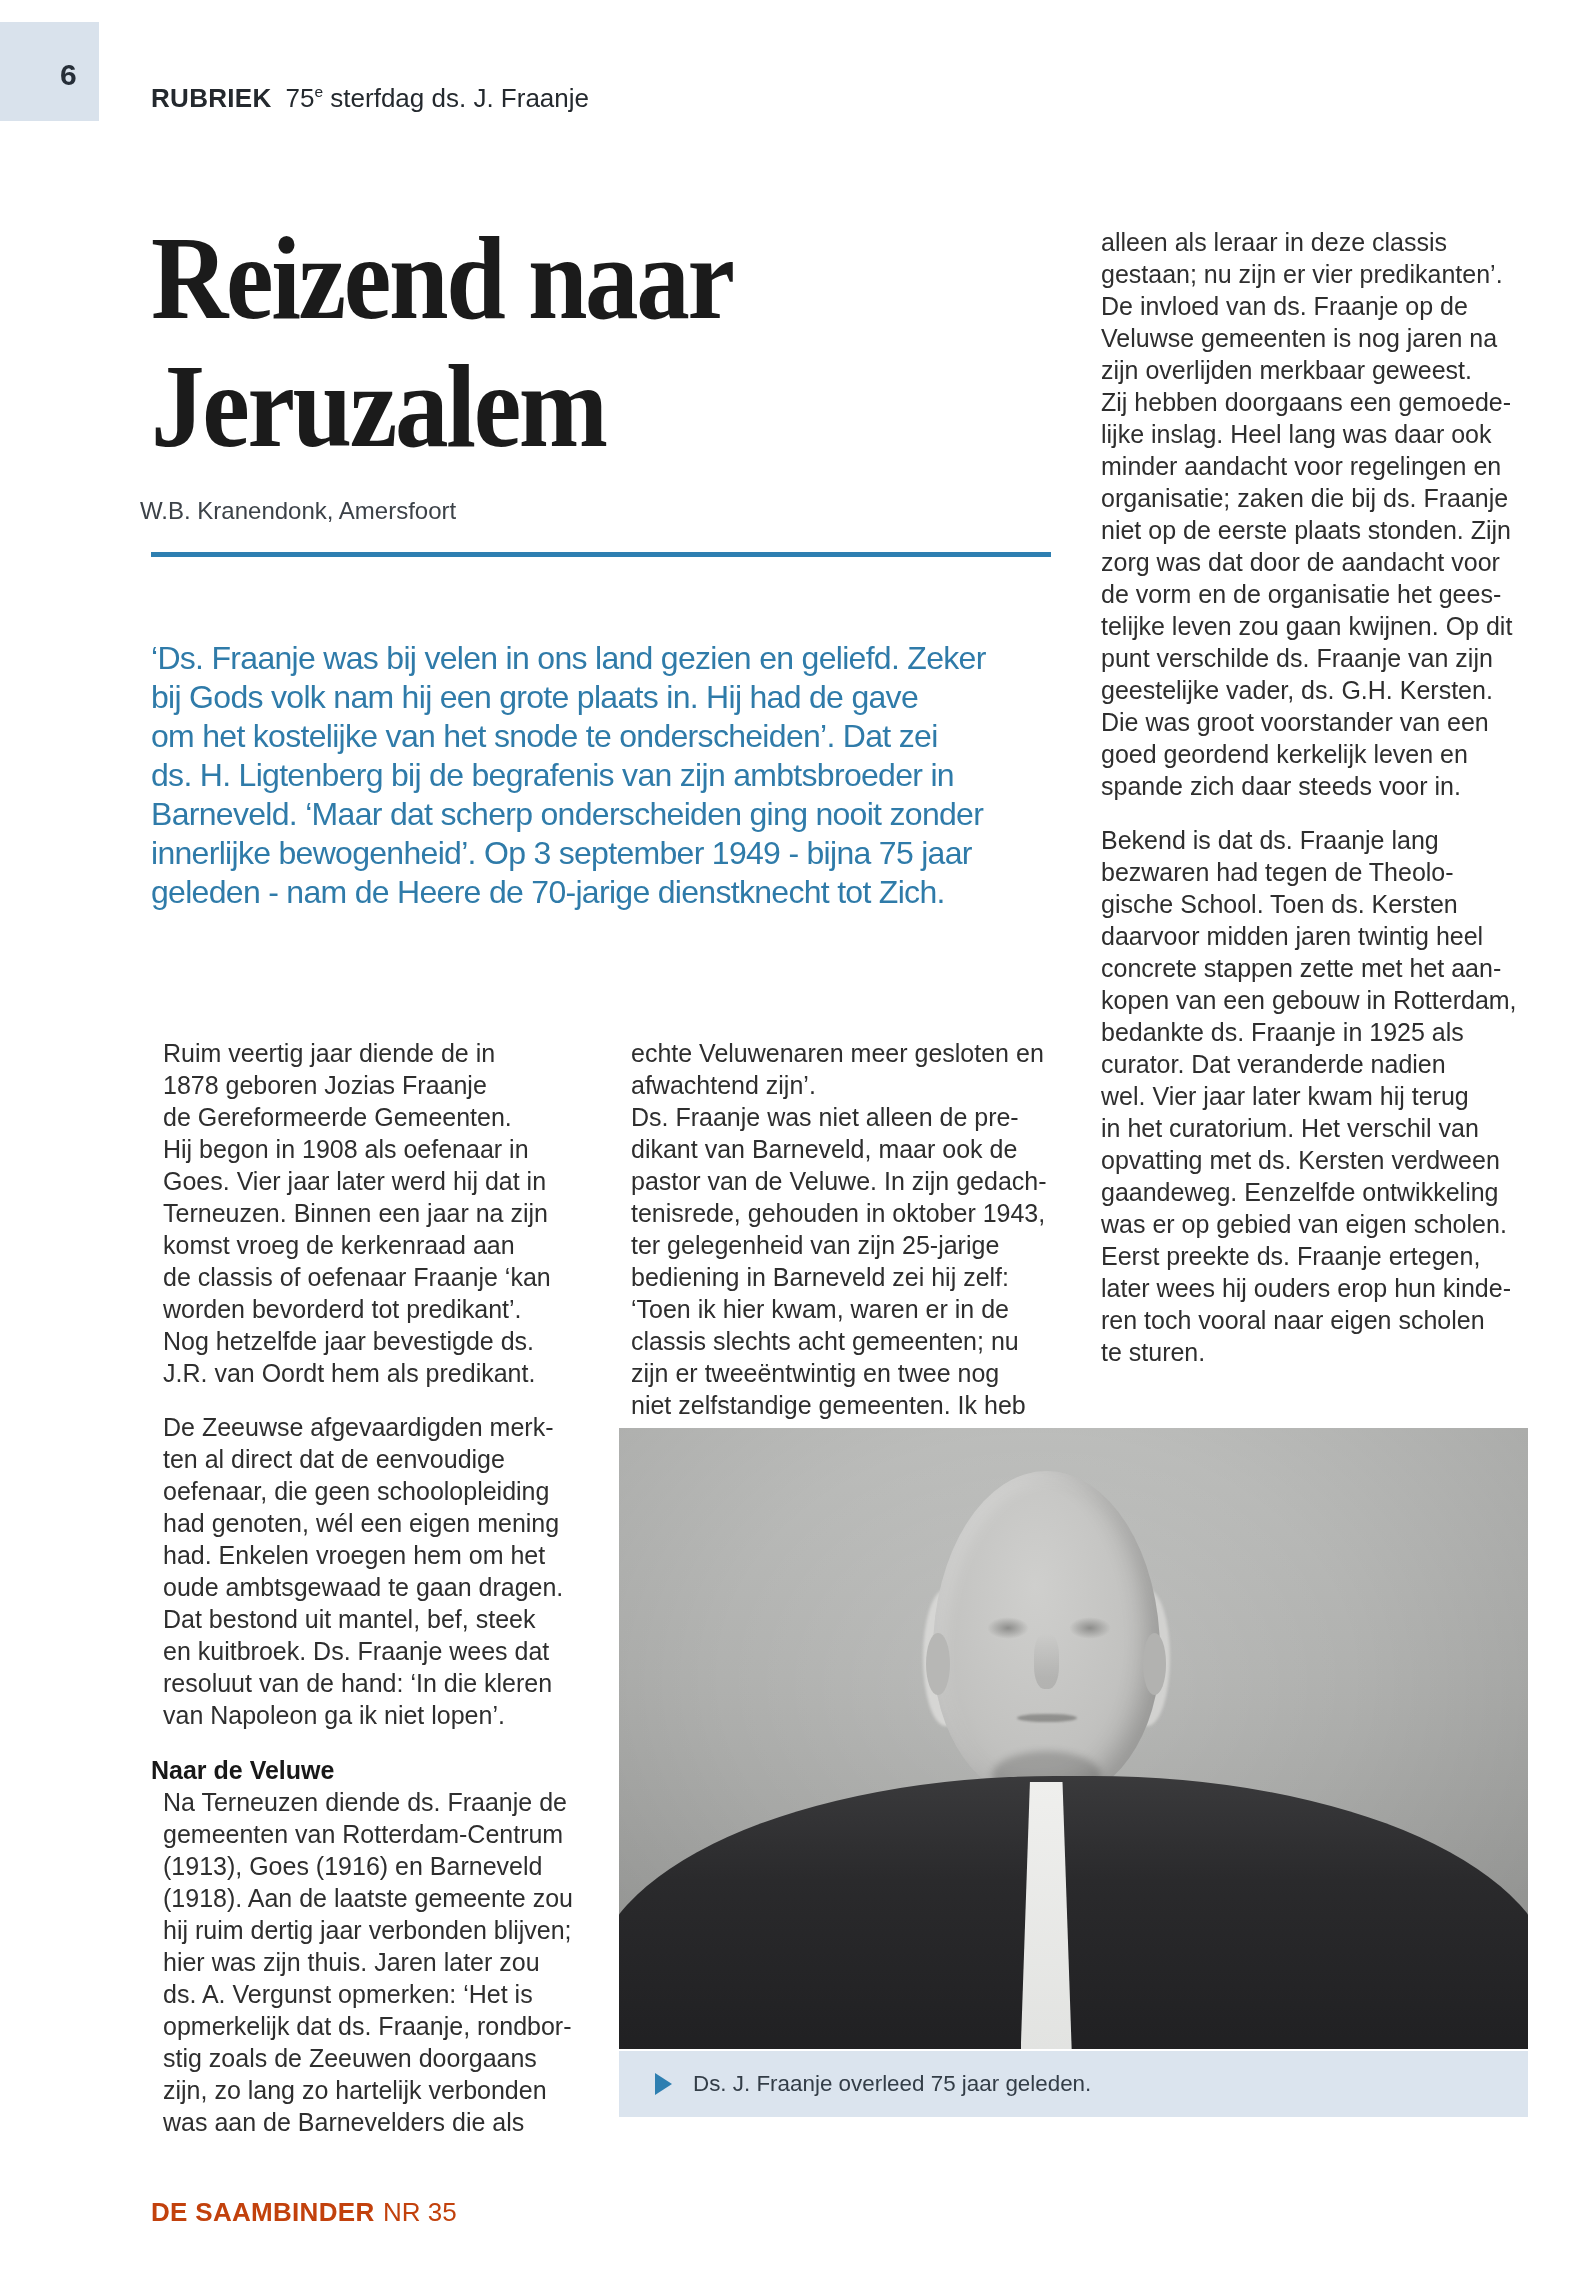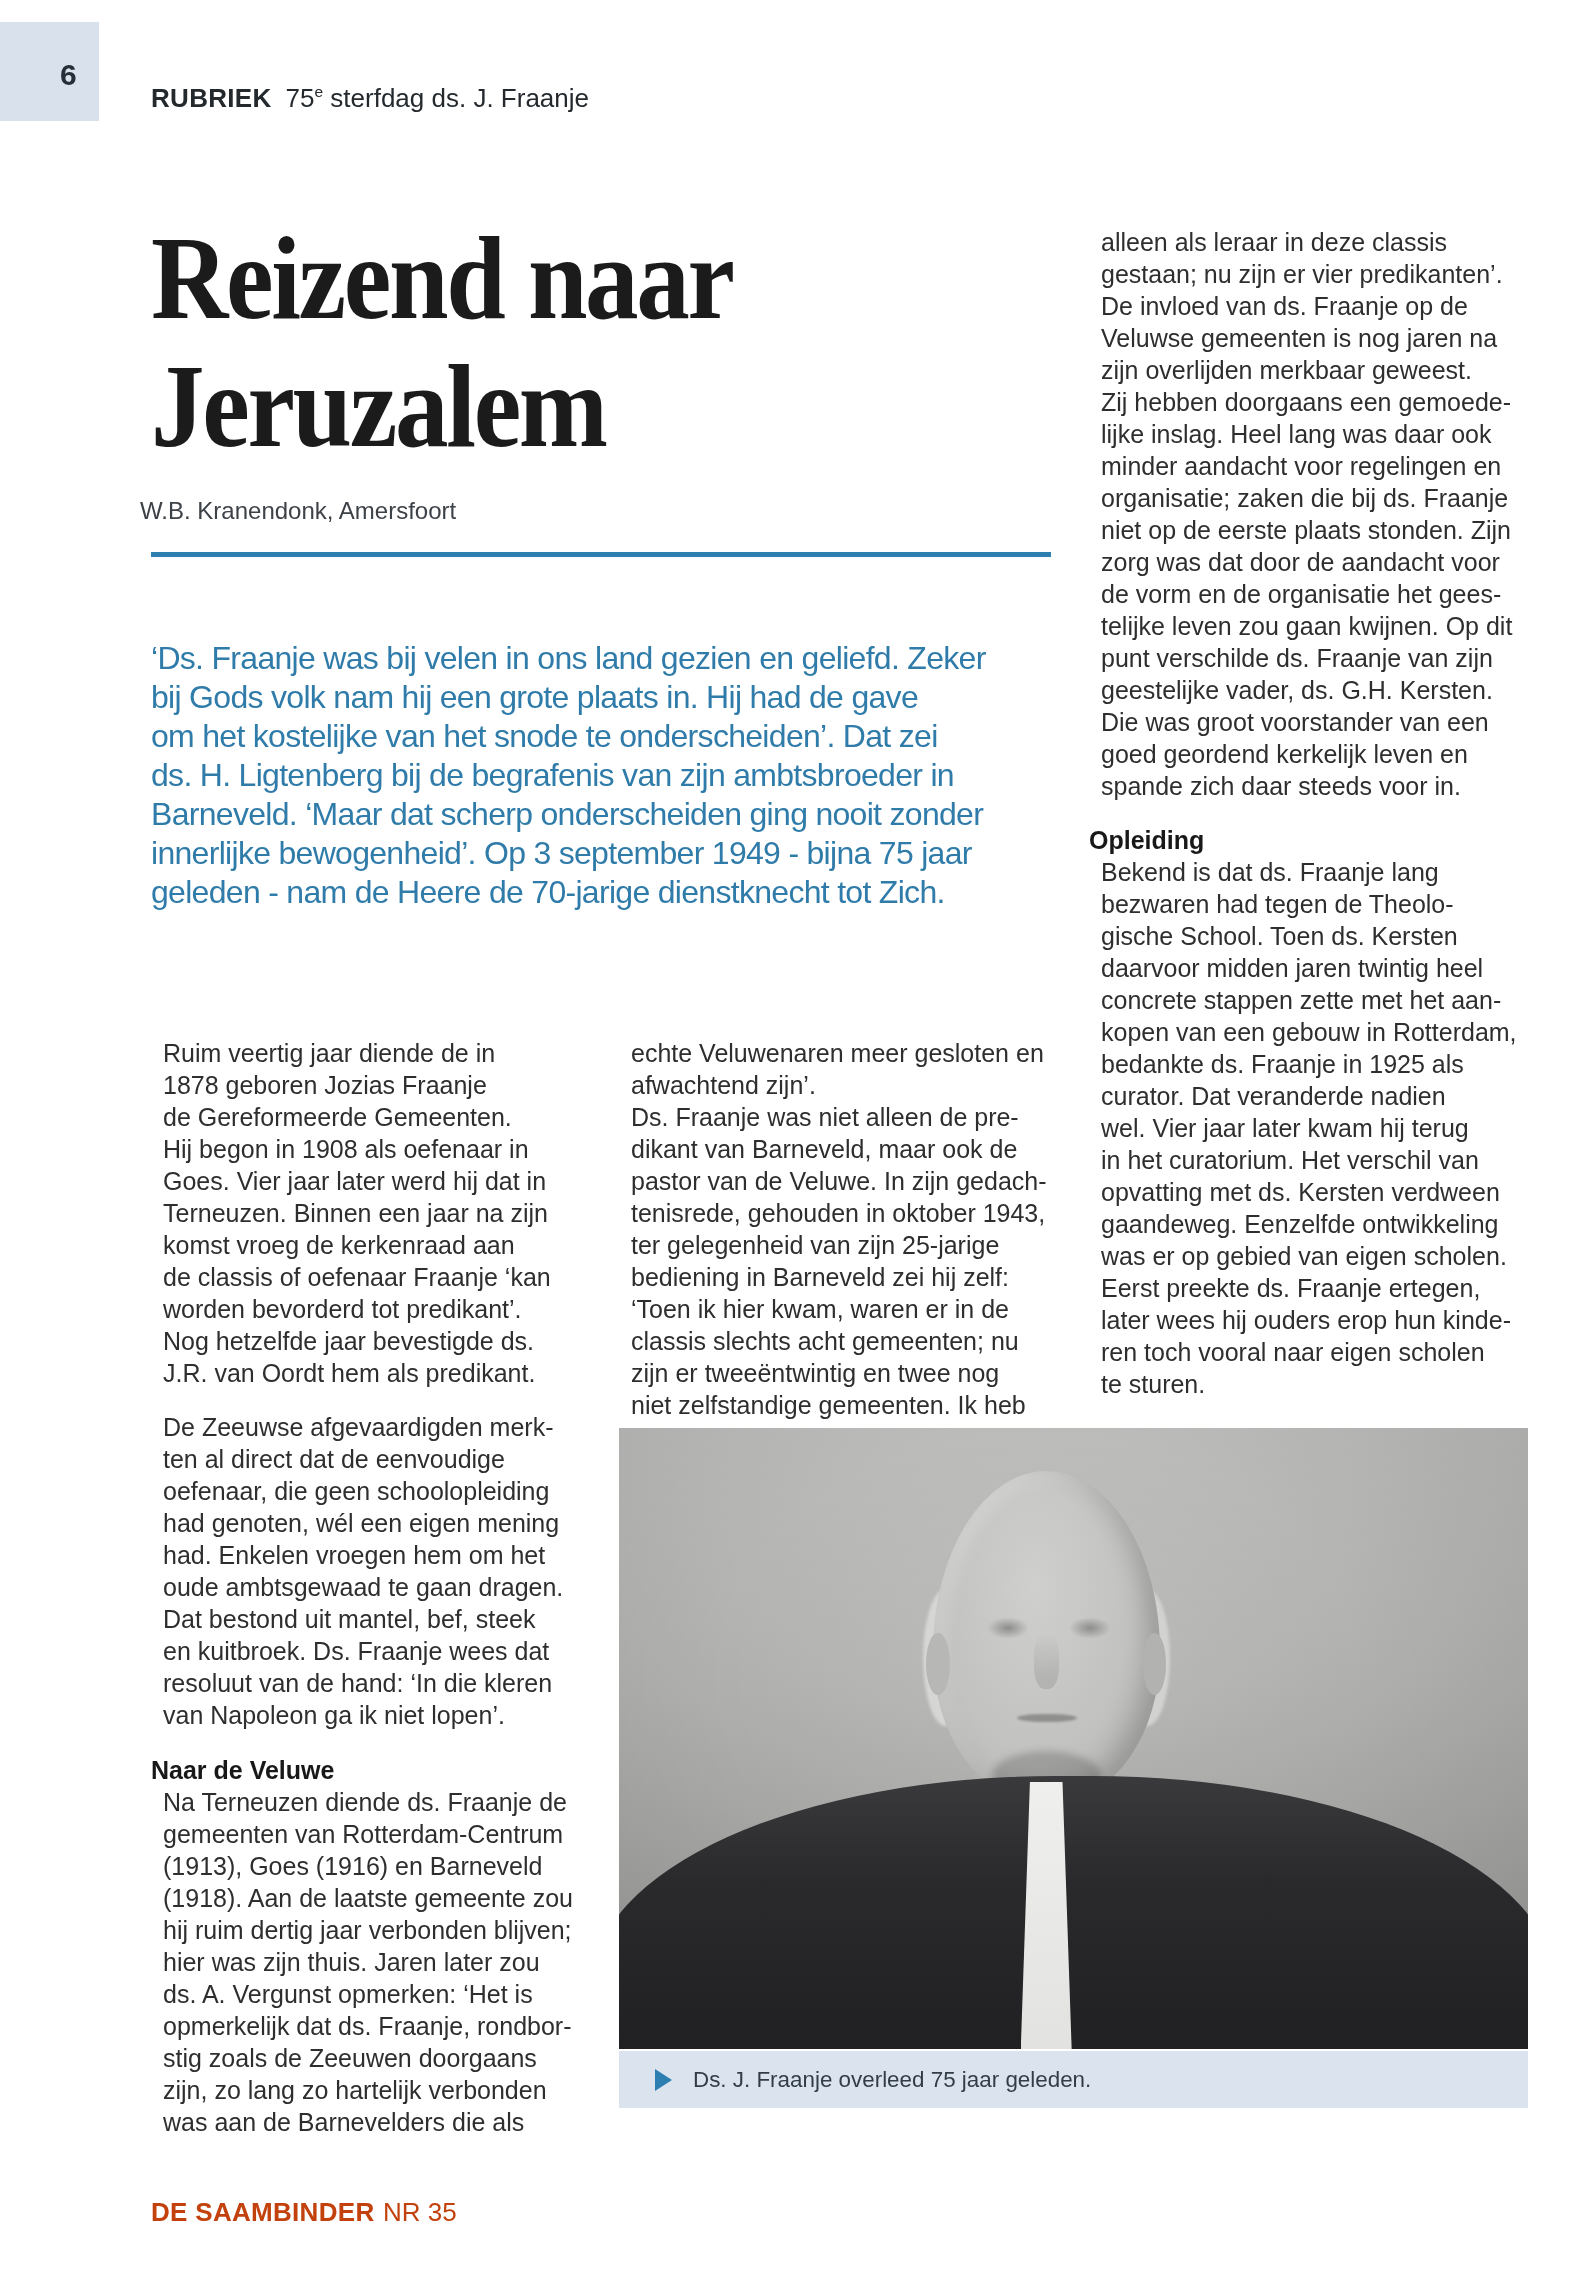--- a/index.html
+++ b/index.html
@@ -77,21 +77,21 @@
     border-radius:48% 48% 0 0 / 70% 70% 0 0;
   }
   .photo .collar{
     position:absolute;left:44.2%;top:57%;width:5.6%;height:43%;
     background:linear-gradient(180deg,#efefed 0%,#e2e3e1 100%);
     clip-path:polygon(18% 0,82% 0,100% 100%,0 100%);
   }
   .photo .neck-shadow{position:absolute;left:41%;top:52%;width:12%;height:8%;background:rgba(0,0,0,0.18);border-radius:50%;filter:blur(3.5px);}
   
   .caption-band{
-    position:absolute;left:619px;top:2051px;width:909px;height:57px;
+    position:absolute;left:619px;top:2051px;width:909px;height:66px;
     background:var(--caption_panel);display:flex;align-items:center;
   }
   .caption-band .tri{
     width:0;height:0;margin-left:36px;
     border-left:17.3px solid var(--accent);
     border-top:11.2px solid transparent;border-bottom:11.2px solid transparent;
   }
   .caption-band .caption-text{margin-left:21px;font-size:22.4px;color:#333d47;}
   
   .footer{position:absolute;left:151px;top:2197px;font-size:26px;color:#c2410c;white-space:nowrap;}
@@ -189,21 +189,20 @@
 organisatie; zaken die bij ds. Fraanje
 niet op de eerste plaats stonden. Zijn
 zorg was dat door de aandacht voor
 de vorm en de organisatie het gees-
 telijke leven zou gaan kwijnen. Op dit
 punt verschilde ds. Fraanje van zijn
 geestelijke vader, ds. G.H. Kersten.
 Die was groot voorstander van een
 goed geordend kerkelijk leven en
 spande zich daar steeds voor in.</p>
-    <h3>Opleiding</h3>
     <p>Bekend is dat ds. Fraanje lang
 bezwaren had tegen de Theolo-
 gische School. Toen ds. Kersten
 daarvoor midden jaren twintig heel
 concrete stappen zette met het aan-
 kopen van een gebouw in Rotterdam,
 bedankte ds. Fraanje in 1925 als
 curator. Dat veranderde nadien
 wel. Vier jaar later kwam hij terug
 in het curatorium. Het verschil van

